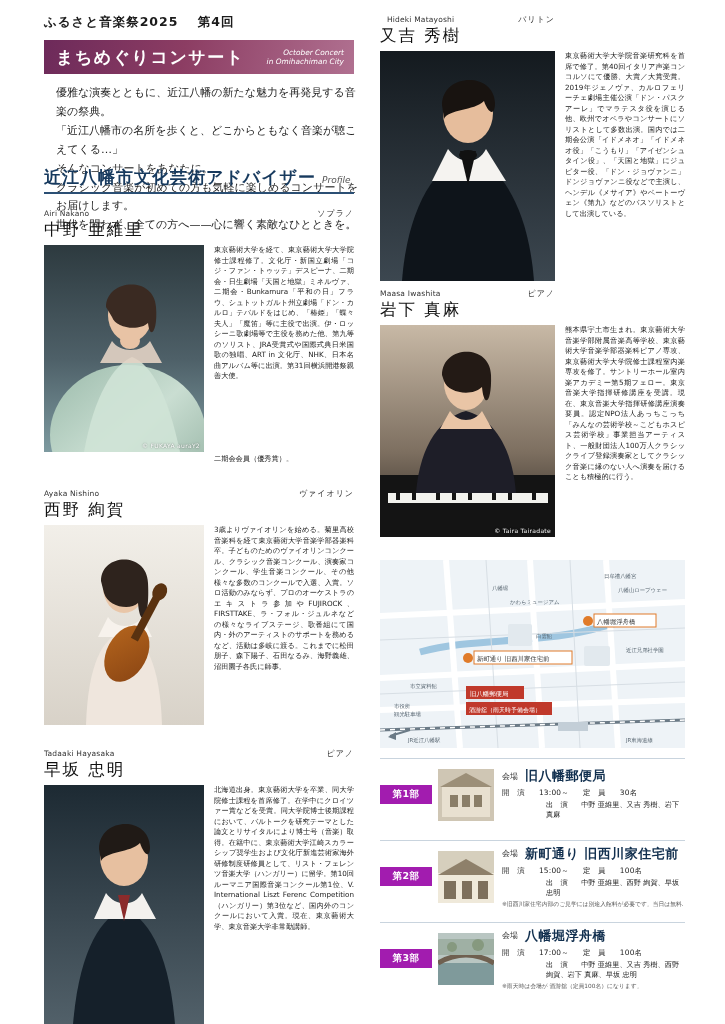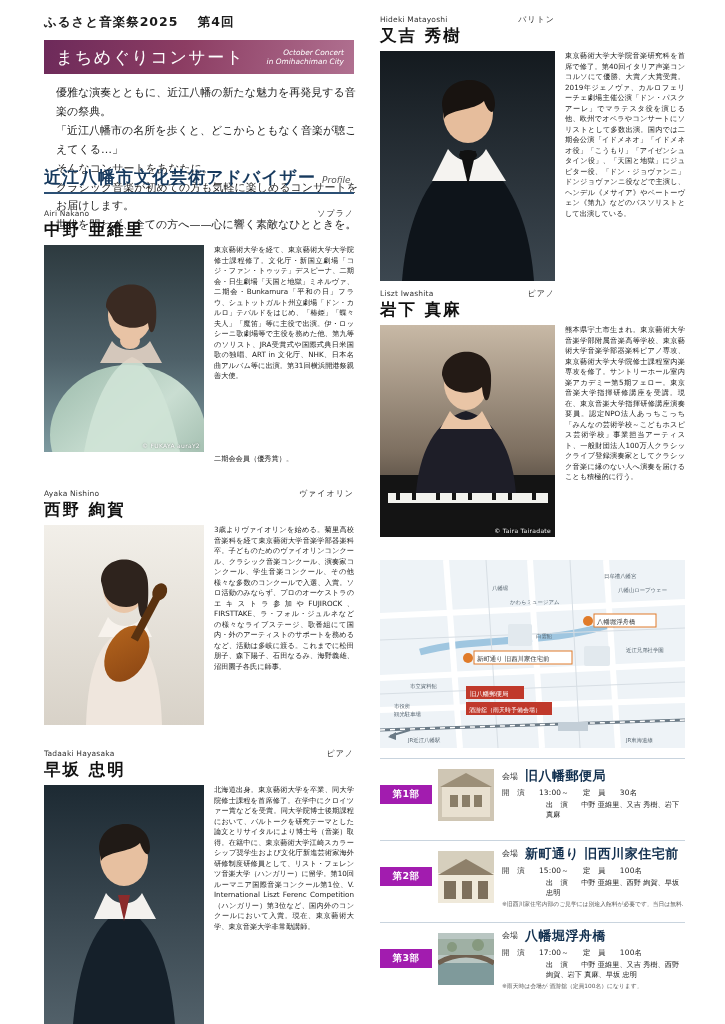--- a/index.html
+++ b/index.html
@@ -9,34 +9,34 @@
     background: #ffffff;
     font-family: "DejaVu Sans", "Liberation Sans", sans-serif;
     color: #1a1a1a;
     overflow: hidden;
     position: relative;
   }
   .page { position: relative; width: 725px; height: 1007px; }
 
   .tiny { font-size: 7.2px; line-height: 1.42; }
   .name-en { font-size: 7.5px; color:#333; letter-spacing:.2px; }
-  .name-ja { font-size: 16.5px; font-weight:700; letter-spacing:2px; color:#111; }
+  .name-ja { font-size: 16.5px; font-weight:400; letter-spacing:2px; color:#111; }
   .role { font-size: 8px; color:#333; letter-spacing:1px; }
 
   
   .fest-line { position:absolute; left:44px; top:14px; font-size:12.5px; font-weight:700; letter-spacing:1px; color:#1b1b1b; }
   .fest-line .no4 { margin-left:14px; }
 
   .banner {
     position:absolute; left:44px; top:40px; width:310px; height:34px;
     background: linear-gradient(100deg,#6d2a5a 0%, #8c3d63 45%, #b07090 100%);
     color:#fff; display:flex; align-items:center; justify-content:space-between;
     padding: 0 10px 0 12px;
   }
-  .banner .t1 { font-size:17px; font-weight:400; letter-spacing:1.5px; }
+  .banner .t1 { font-size:17px; font-weight:700; letter-spacing:1.5px; }
   .banner .t2 { font-size:7.4px; line-height:1.25; text-align:right; font-style:italic; }
 
   .lead { position:absolute; left:56px; top:84px; width:310px; font-size:11px; line-height:1.72; color:#1d1d1d; }
 
   .adv-title { position:absolute; left:44px; top:166px; width:310px; }
   .adv-title .jp { font-size:17px; font-weight:700; color:#173a5e; letter-spacing:1px; }
   .adv-title .pf { font-size:9px; color:#555; font-style:italic; margin-left:6px; }
   .adv-rule { position:absolute; left:44px; top:192px; width:310px; height:1.5px; background:#2b4f74; }
 
   
@@ -205,21 +205,21 @@
         </svg>
 
       </div>
       <div class="txt">
         <span>北海道出身。東京藝術大学を卒業、同大学院修士課程を首席修了。在学中にクロイツァー賞などを受賞。同大学院博士後期課程において、バルトークを研究テーマとした論文とリサイタルにより博士号（音楽）取得。在籍中に、東京藝術大学江崎スカラーシップ奨学生および文化庁新進芸術家海外研修制度研修員として、リスト・フェレンツ音楽大学（ハンガリー）に留学。第10回ルーマニア国際音楽コンクール第1位、V. International Liszt Ferenc Competition（ハンガリー）第3位など、国内外のコンクールにおいて入賞。現在、東京藝術大学、東京音楽大学非常勤講師。</span>
       </div>
     </div>
   </div>
 
   <div class="profile" style="left:380px; top:14px; width:305px;">
-    <div class="hdr" style="width:175px;">
+    <div class="hdr" style="width:175px;text-align:center;">
       <div class="hdr-left">
         <div class="name-en">Hideki Matayoshi</div>
         <div class="name-ja">又吉 秀樹</div>
       </div>
       <div class="role">バリトン</div>
     </div>
     <div class="body" style="margin-top:4px;">
       <div class="photo" style="width:175px;height:230px;">
         <svg class="ph" viewBox="0 0 175 230" preserveAspectRatio="none">
           <defs>
@@ -240,21 +240,21 @@
       </div>
       <div class="txt" style="width:118px;">
         <span>東京藝術大学大学院音楽研究科を首席で修了。第40回イタリア声楽コンコルソにて優勝、大賞／大賞受賞。2019年ジェノヴァ、カルロフェリーチェ劇場主催公演「ドン・パスクアーレ」でマラテスタ役を演じる他、欧州でオペラやコンサートにソリストとして多数出演。国内では二期会公演「イドメネオ」「イドメネオ役」「こうもり」「アイゼンシュタイン役」、「天国と地獄」にジュピター役、「ドン・ジョヴァンニ」ドンジョヴァンニ役などで主演し、ヘンデル《メサイア》やベートーヴェン《第九》などのバスソリストとして出演している。</span>
       </div>
     </div>
   </div>
 
   <div class="profile" style="left:380px; top:288px; width:305px;">
     <div class="hdr" style="width:175px;">
       <div class="hdr-left">
-        <div class="name-en">Liszt Iwashita</div>
+        <div class="name-en">Maasa Iwashita</div>
         <div class="name-ja">岩下 真麻</div>
       </div>
       <div class="role">ピアノ</div>
     </div>
     <div class="body" style="margin-top:4px;">
       <div class="photo" style="width:175px;height:212px;">
         <svg class="ph" viewBox="0 0 175 212" preserveAspectRatio="none">
           <defs>
             <linearGradient id="g5" x1="0" y1="0" x2="0" y2="1">
               <stop offset="0%" stop-color="#c8b9a6"></stop>

